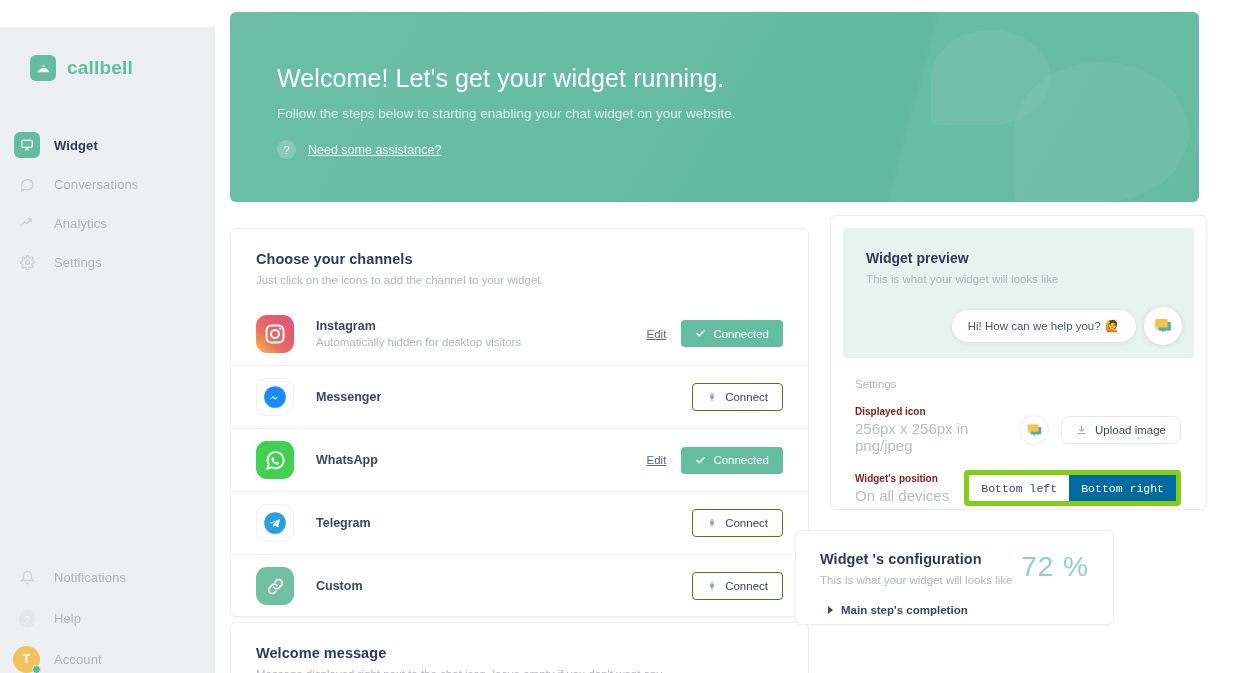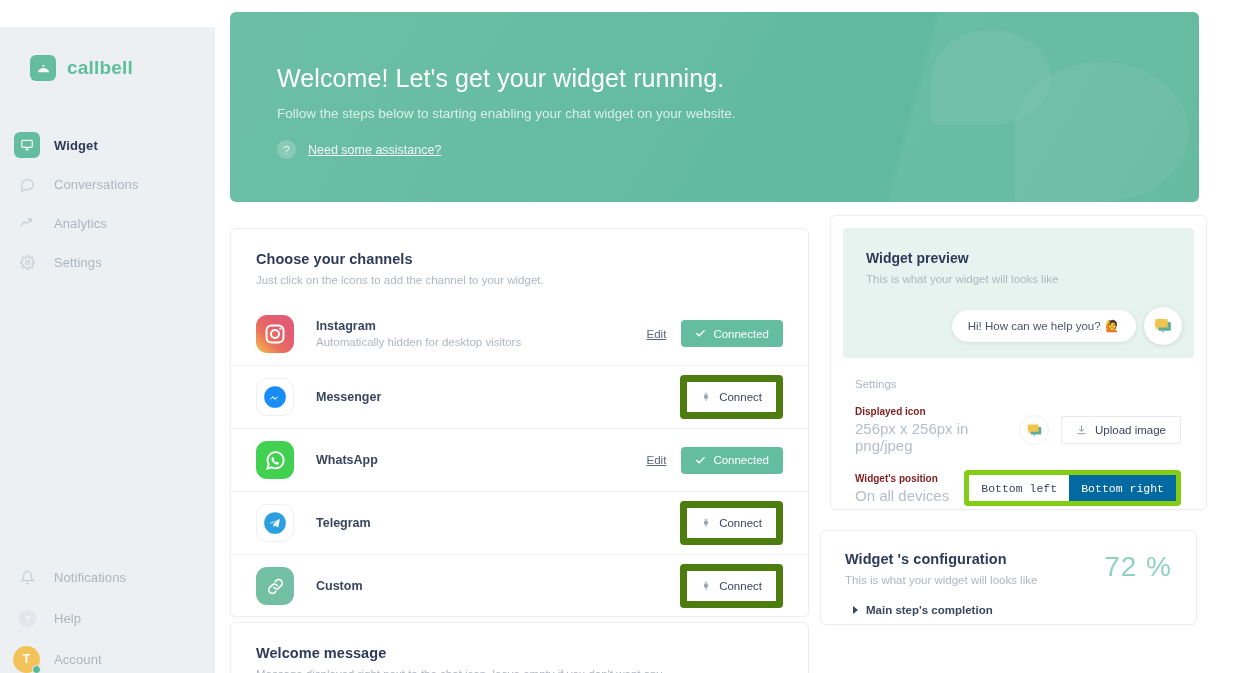--- a/index.html
+++ b/index.html
@@ -92,21 +92,21 @@
 
   
   .card {
     position: absolute; background: #fff;
     border: 1px solid #eceef1; border-radius: 6px;
     box-shadow: 0 1px 2px rgba(16,24,40,.03);
   }
   .card-channels { left: 15px; top: 228px; width: 579px; height: 389px; }
   .card-welcome  { left: 15px; top: 622px; width: 579px; height: 140px; }
   .card-preview  { left: 615px; top: 215px; width: 377px; height: 295px; }
-  .card-config   { left: 605px; top: 530px; width: 377px; height: 95px; }
+  .card-config   { left: 580px; top: 530px; width: 319px; height: 95px; }
 
   .card-pad { padding: 22px 25px 0 25px; }
   .card-title { font-size: 14.5px; font-weight: 700; color: #2e3a59; letter-spacing: .05px; }
   .card-sub { margin-top: 7px; font-size: 11.5px; color: #aeb6c2; }
 
   
   .channels { margin-top: 16px; }
   .ch-row {
     display: flex; align-items: center;
     height: 63px; padding: 0 25px;
@@ -128,22 +128,22 @@
   .btn-connected {
     background: #63bd9e; color: #ffffff;
     border: none; border-radius: 4px;
     height: 27px; padding: 0 14px;
     font-size: 11.5px; font-family: inherit;
     display: flex; align-items: center; gap: 7px; cursor: pointer;
     min-width: 93px; justify-content: center;
   }
   .btn-connect {
     background: #fff; color: #3a4560;
-    border: 7px solid #4d7c0f; border-radius: 4px;
-    height: 44px; padding: 0 14px;
+    border: 1px solid #4d7c0f; border-radius: 4px;
+    height: 28px; padding: 0 14px;
     font-size: 11.5px; font-family: inherit;
     display: flex; align-items: center; gap: 8px; cursor: pointer;
     min-width: 88px; justify-content: center;
   }
 
   
   .preview-stage {
     margin: 12px 12px 0 12px; height: 130px;
     background: #e7f3ee; border-radius: 4px;
     position: relative; padding: 22px 0 0 23px;
@@ -174,21 +174,21 @@
   .set-left { flex: 1; }
   .set-name { font-size: 10px; font-weight: 700; color: #7f1d1d; }
   .set-hint { margin-top: 3px; font-size: 15px; color: #b6bdc8; }
   .set-right { display: flex; align-items: center; gap: 12px; }
   .icon-circle {
     width: 30px; height: 30px; border-radius: 50%;
     background: #fff; border: 1px solid #eef0f3;
     display: flex; align-items: center; justify-content: center;
   }
   .btn-upload {
-    background: #fff; border: 1px solid #e6e9ee; border-radius: 2px;
+    background: #fff; border: 1px solid #e6e9ee; border-radius: 8px;
     height: 28px; padding: 0 14px; font-size: 11.5px; color: #3a4560;
     font-family: inherit; display: flex; align-items: center; gap: 8px; cursor: pointer;
   }
   .toggle { display: flex; border-radius: 4px; overflow: hidden; border: 5px solid #84cc16; font-family: Liberation Mono, monospace; }
   .toggle button {
     height: 26px; padding: 0 12px; font-size: 11.5px; font-family: inherit;
     background: #fff; color: #3a4560; border: none; cursor: pointer;
   }
   .toggle button.on { background: #0369a1; color: #fff; }
 

